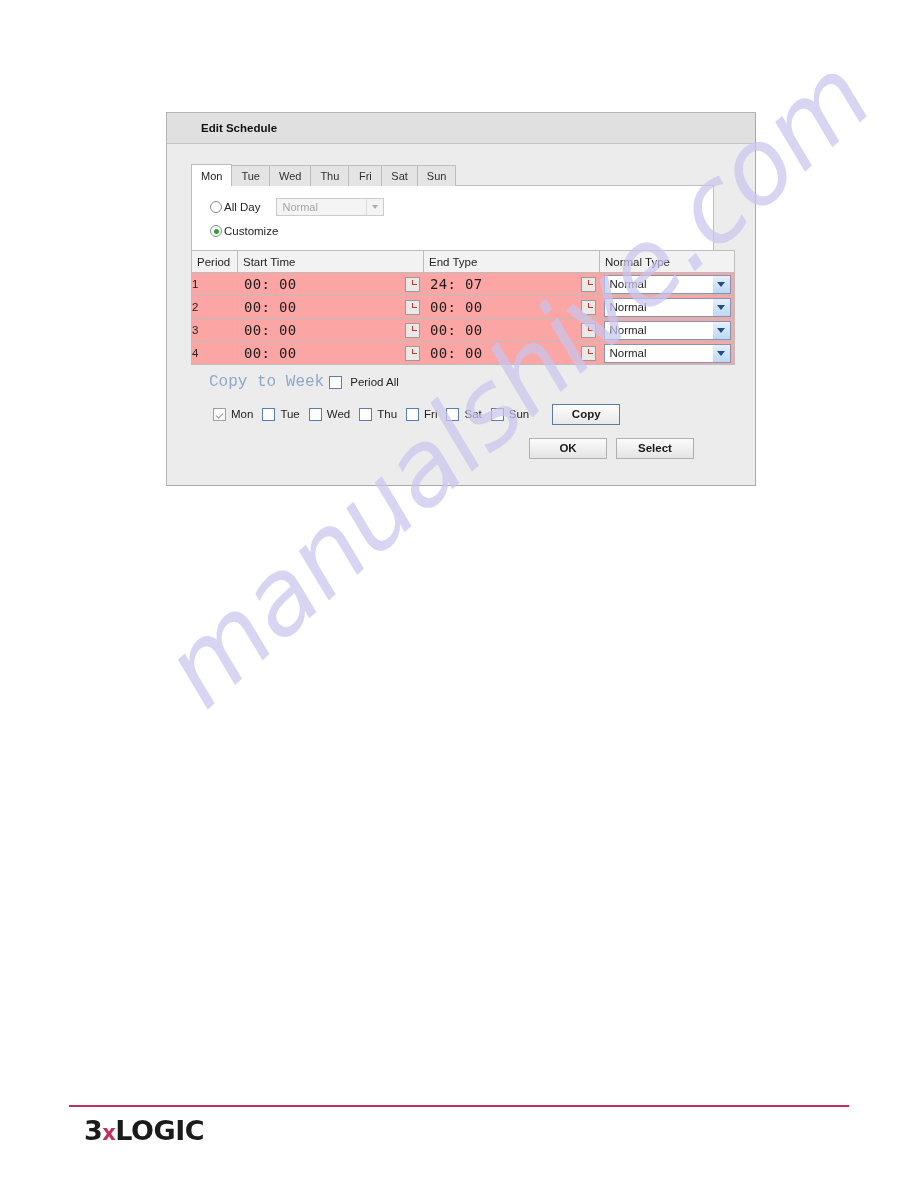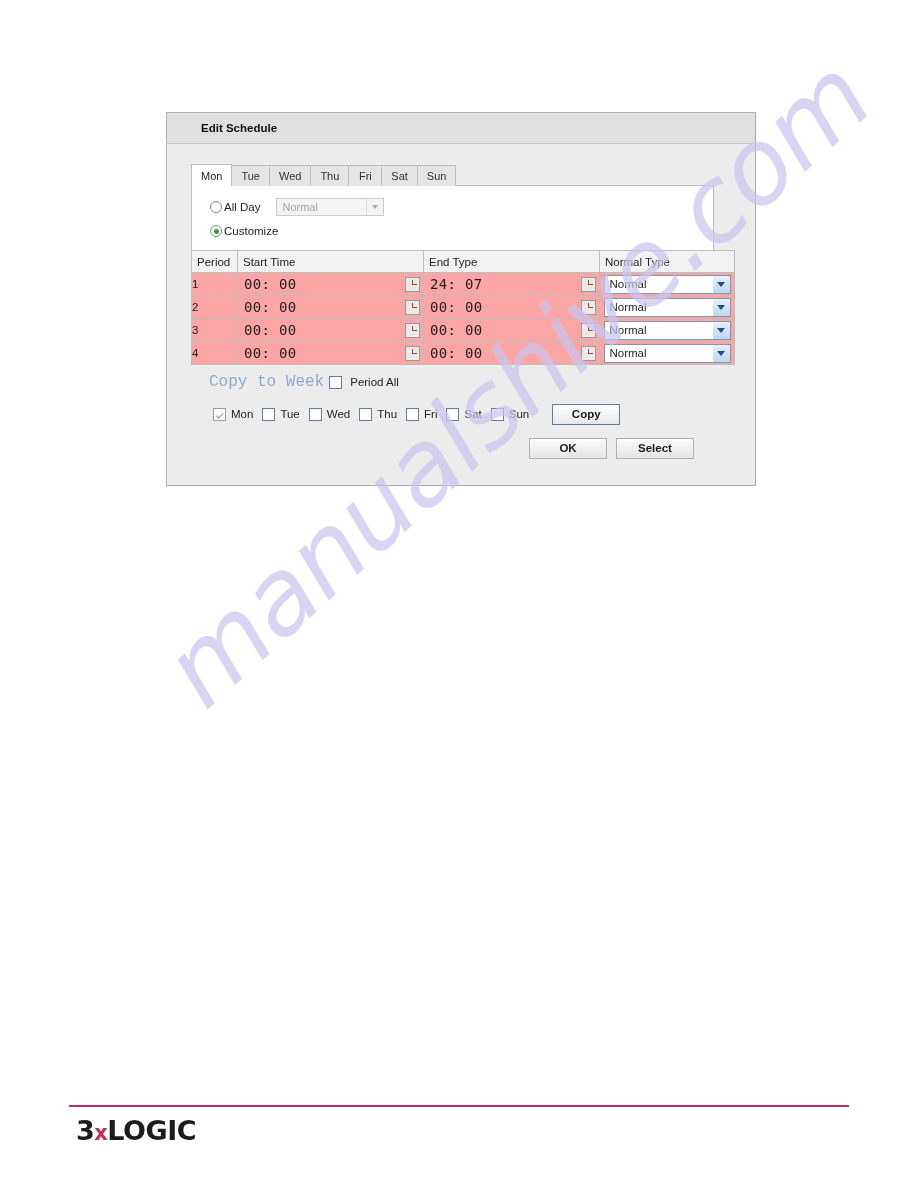--- a/index.html
+++ b/index.html
@@ -386,21 +386,21 @@
     position: absolute;
     left: 69px;
     top: 1105px;
     width: 780px;
     height: 2px;
     background: #c0305a;
     z-index: 2;
   }
   #brand-logo {
     position: absolute;
-    left: 76px;
+    left: 84px;
     top: 1117px;
     z-index: 2;
     font-family: "DejaVu Sans", sans-serif;
     font-weight: bold;
     font-size: 27px;
     letter-spacing: -0.5px;
     color: #1b1b1b;
     line-height: 1;
     white-space: nowrap;
   }

